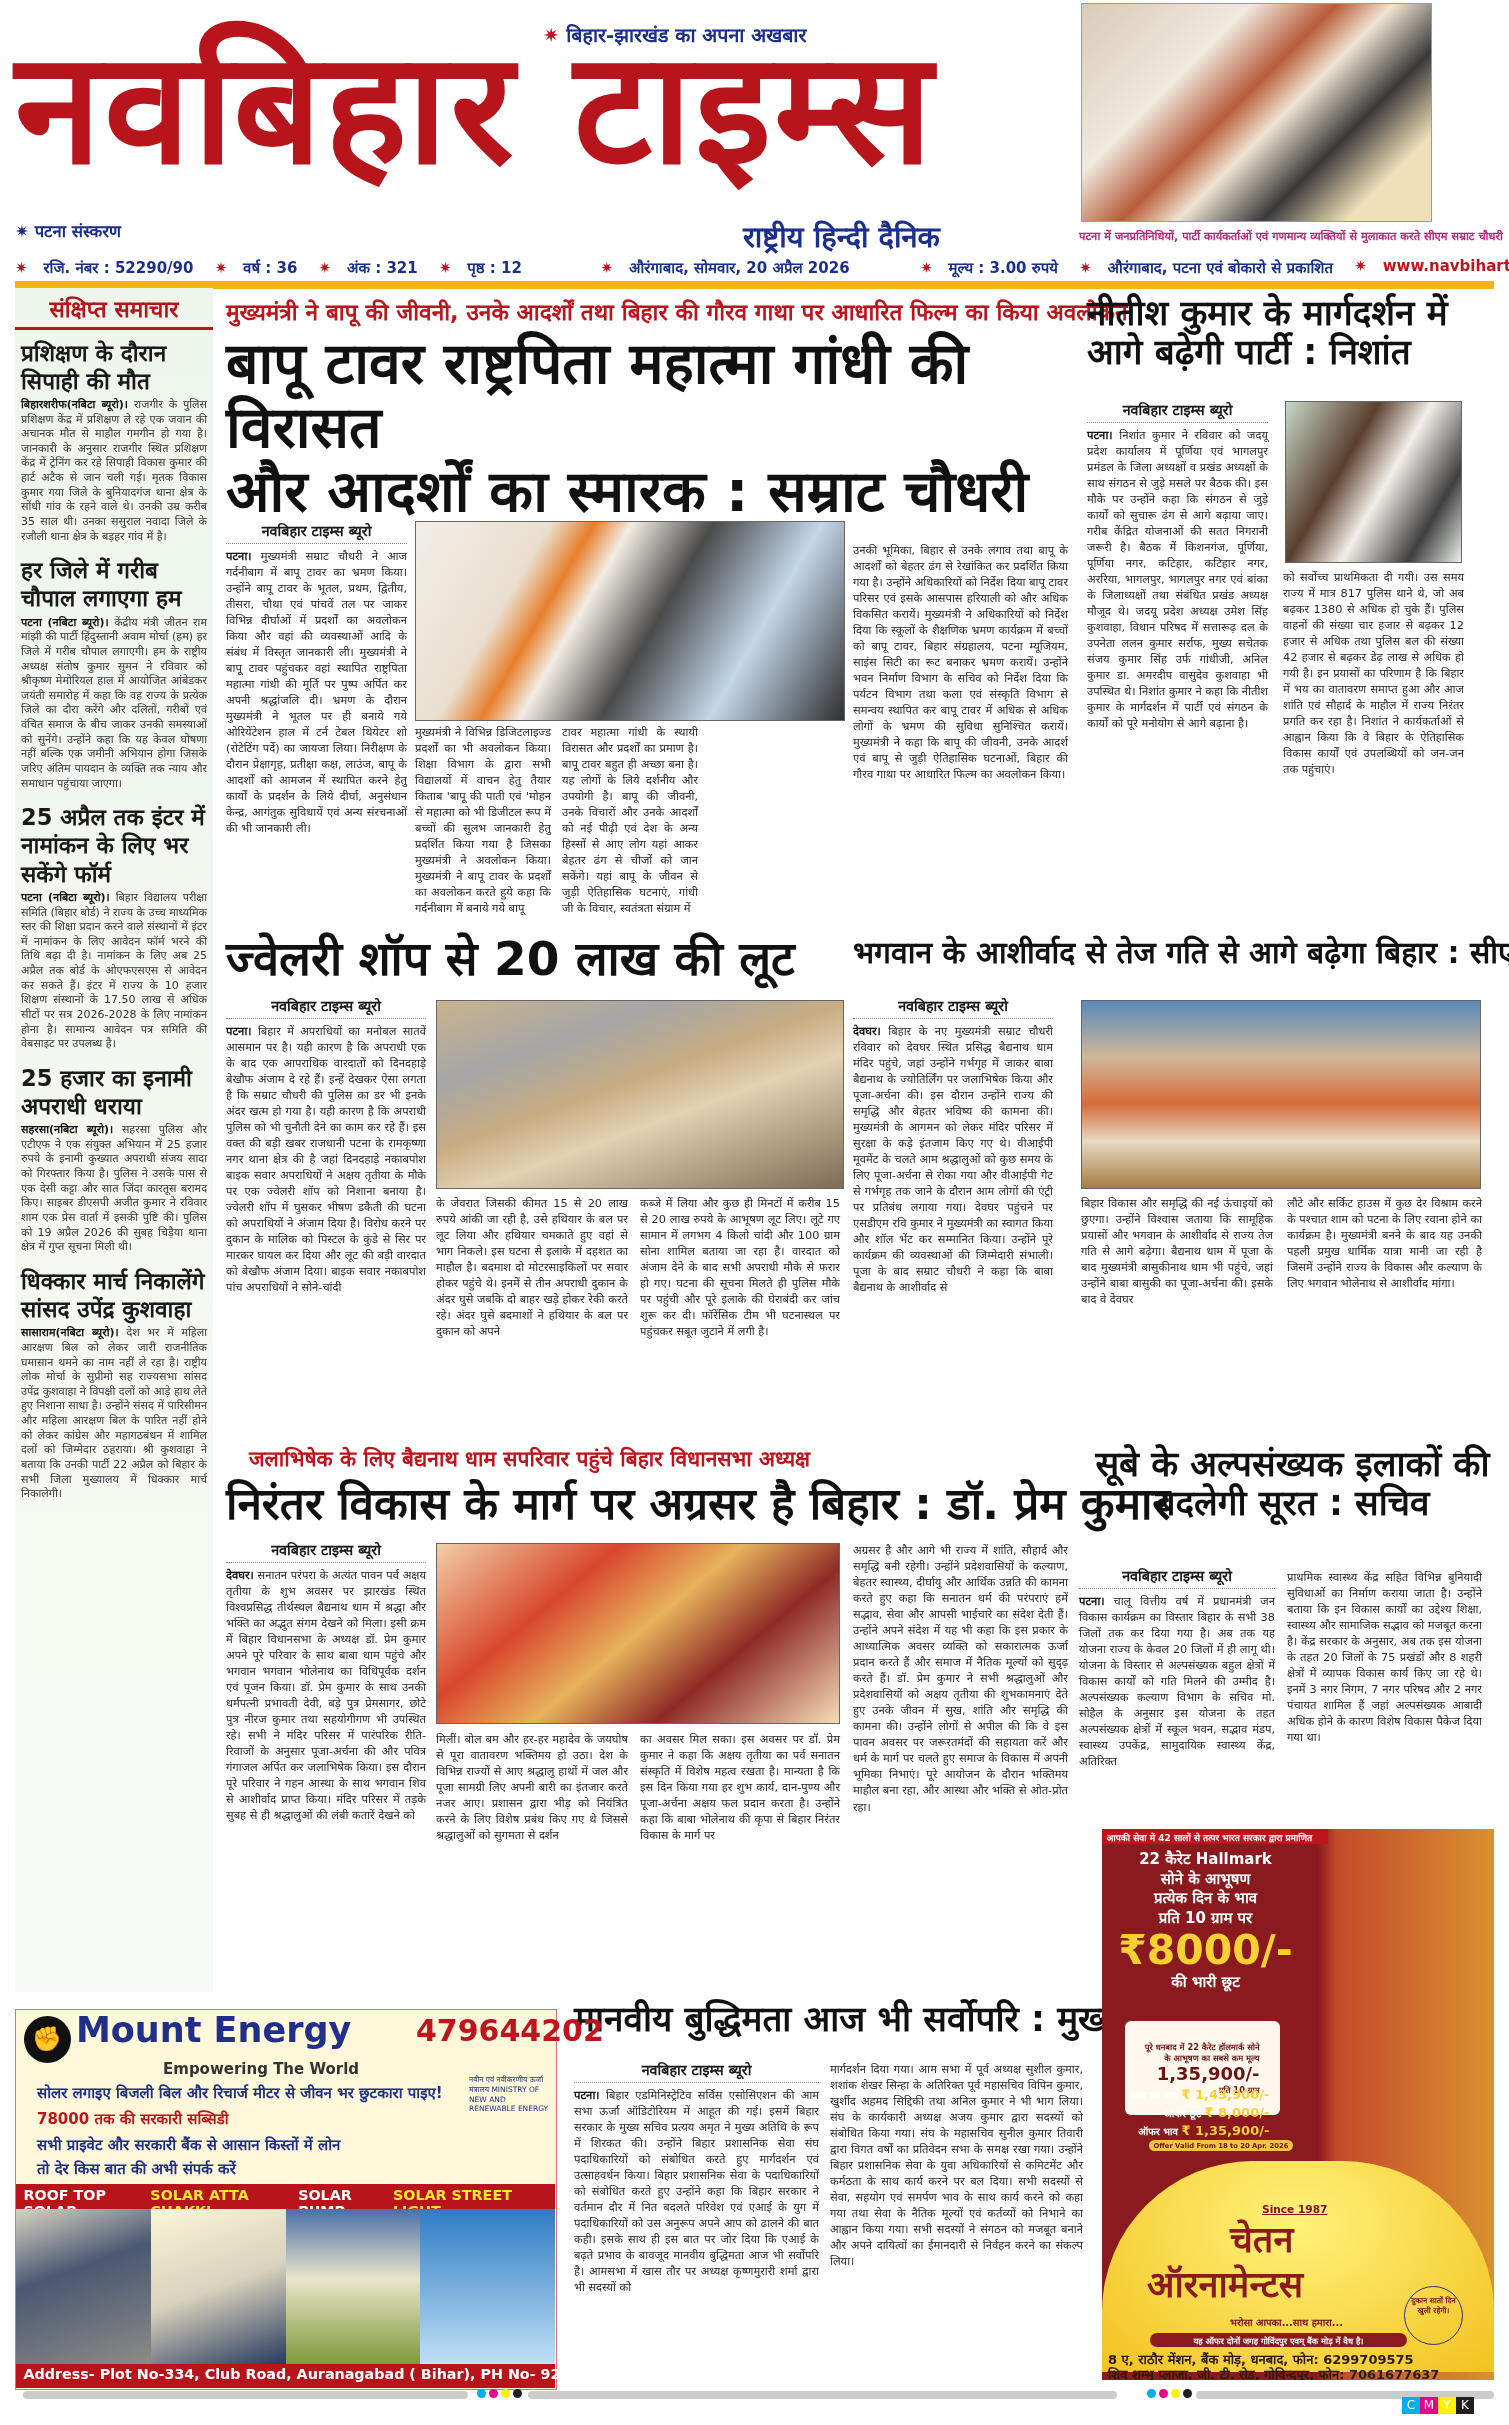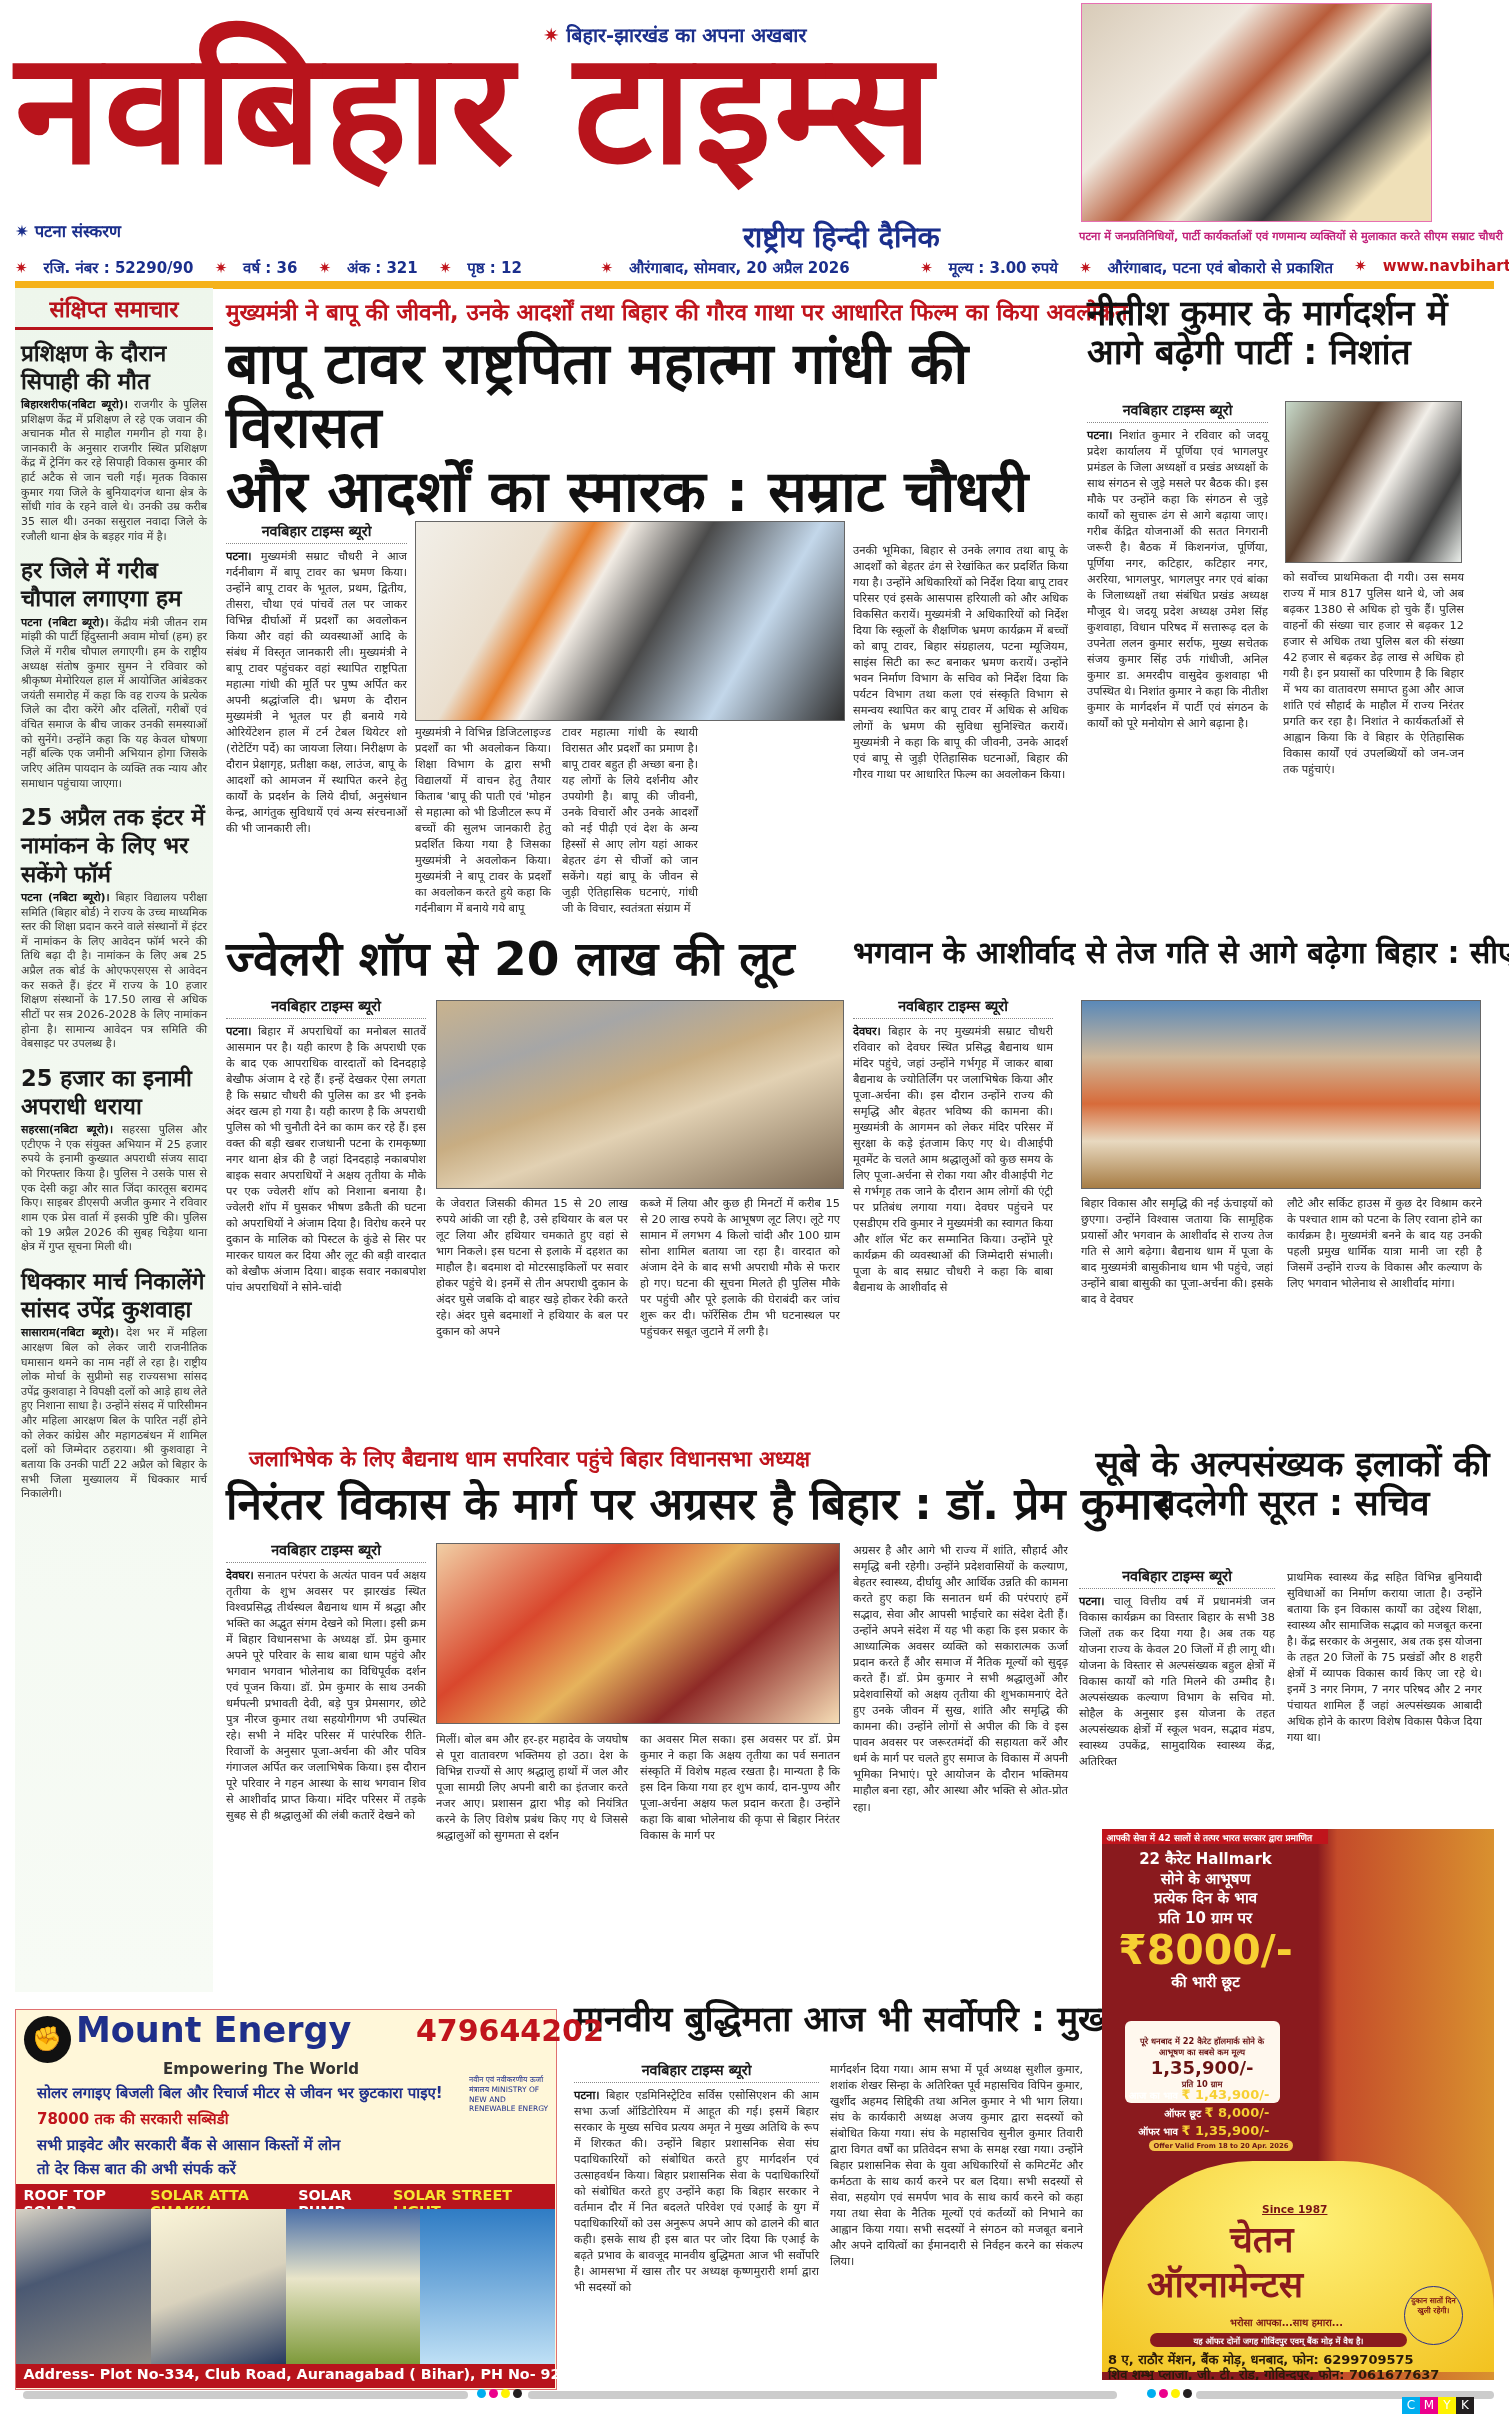--- a/index.html
+++ b/index.html
@@ -47,21 +47,21 @@
   .me-bar { position: absolute; left: 0; top: 174px; width: 539px; height: 26px; background: #b8141c; display: flex; justify-content: space-between; padding: 3px 7.5px; font-size: 14.3px; font-weight: bold; }
   .me-imgs { position: absolute; left: 0; top: 199px; width: 539px; height: 155px; display: flex; }
   .me-imgs div { flex: 1; }
   .me-addr { position: absolute; left: 0; top: 354px; width: 539px; height: 24px; background: #b8141c; color: #fff; font-size: 14.3px; font-weight: bold; padding: 2.3px 7.5px; white-space: nowrap; }
   
   .ad-ch { left: 1102px; top: 1829px; width: 392px; height: 551px; background: linear-gradient(90deg,#8a1a1e 0%,#8a1a1e 55%,#c44b2a 60%,#d9912f 100%); overflow: hidden; }
   .ch-top { position: absolute; left: 0; top: 0; width: 226px; height: 15px; background: #c0141c; color: #fff; font-size: 9px; font-weight: bold; padding: 1.5px 4.5px; white-space: nowrap; }
   .ch-offer { position: absolute; left: 9px; top: 21px; width: 189px; color: #fff; text-align: center; font-weight: bold; }
   .ch-offer .l { font-size: 15px; line-height: 1.3; }
   .ch-offer .big { font-size: 41px; color: #f7d033; line-height: 1.1; }
-  .ch-box { position: absolute; left: 22.6px; top: 192px; width: 155px; background: #fff8ee; color: #6a1414; border-radius: 6px; text-align: center; font-weight: bold; padding: 14px; font-size: 8.3px; }
+  .ch-box { position: absolute; left: 22.6px; top: 192px; width: 155px; background: #fff8ee; color: #6a1414; border-radius: 6px; text-align: right; font-weight: bold; padding: 20px; font-size: 8.3px; }
   .ch-box .amt { font-size: 18px; }
   .ch-prices { position: absolute; left: 27px; top: 257px; color: #fff; font-size: 9.8px; font-weight: bold; line-height: 1.4; text-align: right; }
   .ch-prices b { color: #f7d033; font-size: 13px; }
   .ch-valid { position: absolute; left: 47px; top: 311px; background: #f3c24a; color: #6a1414; border-radius: 6px; font-size: 6.8px; font-weight: bold; padding: 1.5px 4.5px; }
   .ch-yellow { position: absolute; left: 0; top: 332px; width: 392px; height: 211px; background: radial-gradient(ellipse at 50% 30%,#fff27a,#f2c21f); border-radius: 151px 151px 0 0; }
   .ch-since { position: absolute; left: 160px; top: 374px; color: #7a1414; font-weight: bold; font-size: 10.6px; text-decoration: underline; }
   .ch-name1 { position: absolute; left: 128px; top: 385px; font-size: 36px; color: #8a1a1e; font-weight: bold; }
   .ch-name2 { position: absolute; left: 45px; top: 430px; font-size: 36px; color: #8a1a1e; font-weight: bold; }
   .ch-slogan { position: absolute; left: 128px; top: 487px; font-size: 9.8px; color: #7a1414; font-weight: bold; }
   .ch-circle { position: absolute; left: 302px; top: 457px; width: 59px; height: 59px; border: 1.5px solid #2b2f8a; border-radius: 50%; font-size: 7.5px; color: #7a1414; font-weight: bold; text-align: center; padding-top: 9px; line-height: 1.3; }

